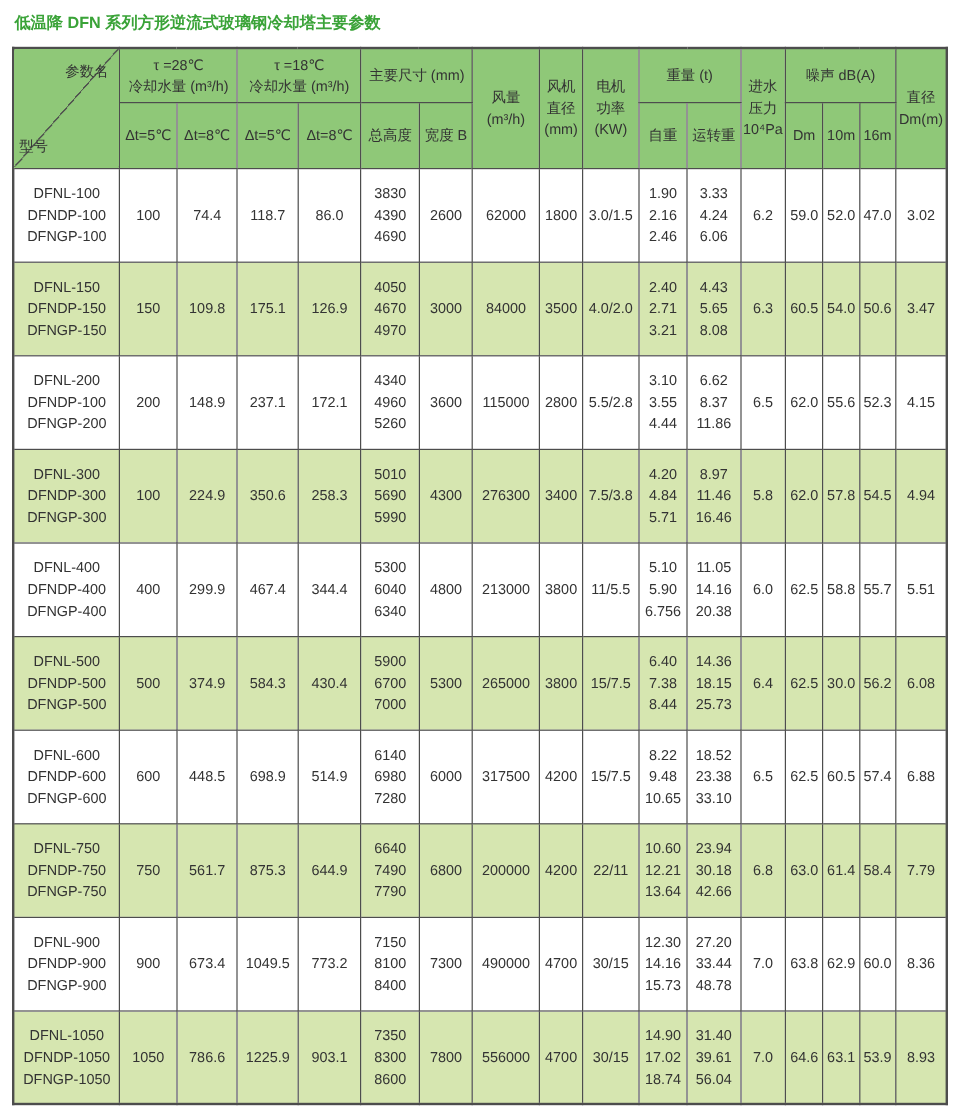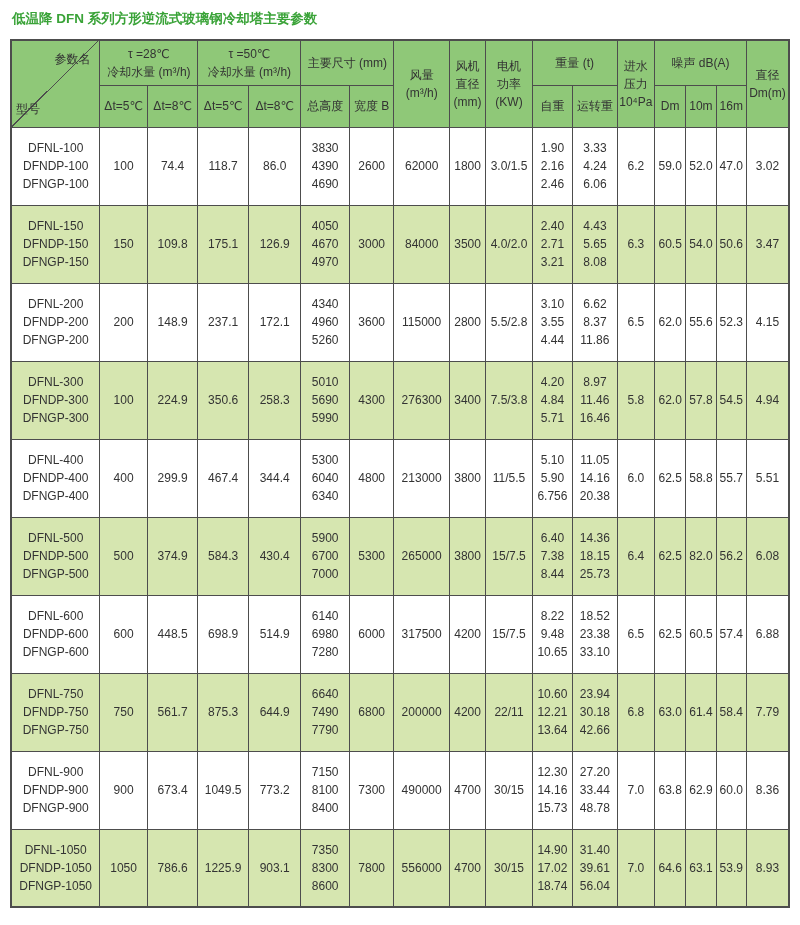--- a/index.html
+++ b/index.html
@@ -35,21 +35,21 @@
     border:1px solid var(--border);
     text-align:center;
     vertical-align:middle;
     padding:2px 1px;
     font-weight:normal;
     white-space:pre-line;
     line-height:1.5;
     overflow:hidden;
   }
   thead th{ background:var(--header-bg); height:45px; }
-  thead tr.sub th{ height:42px; }
+  thead tr.sub th{ height:55px; }
   tbody td{ height:78px; background:#ffffff; }
   tbody tr.green td{ background:var(--row-green-bg); }
   th.corner{
     position:relative;
     background-color:var(--header-bg);
     background-image:linear-gradient(to bottom right,
       transparent calc(50% - 1px),
       var(--border) calc(50% - 1px),
       var(--border) calc(50% + 0px),
       transparent calc(50% + 0px));
@@ -84,21 +84,21 @@
         <col style="width:42px">
     </colgroup>
     <thead>
       <tr>
         <th class="corner" rowspan="2">
           <span class="corner-top">参数名</span>
           <span class="corner-bottom">型号</span>
         </th>
         <th colspan="2">τ =28℃
 冷却水量 (m³/h)</th>
-        <th colspan="2">τ =50℃
+        <th colspan="2">τ =18℃
 冷却水量 (m³/h)</th>
         <th colspan="2">主要尺寸 (mm)</th>
         <th rowspan="2">风量
 (m³/h)</th>
         <th rowspan="2">风机
 直径
 (mm)</th>
         <th rowspan="2">电机
 功率
 (KW)</th>
@@ -174,21 +174,21 @@
 5.65
 8.08</td>
           <td>6.3</td>
           <td>60.5</td>
           <td>54.0</td>
           <td>50.6</td>
           <td>3.47</td>
         </tr>
         <tr>
           <td>DFNL-200
-DFNDP-200
+DFNDP-100
 DFNGP-200</td>
           <td>200</td>
           <td>148.9</td>
           <td>237.1</td>
           <td>172.1</td>
           <td>4340
 4960
 5260</td>
           <td>3600</td>
           <td>115000</td>
@@ -276,21 +276,21 @@
           <td>3800</td>
           <td>15/7.5</td>
           <td>6.40
 7.38
 8.44</td>
           <td>14.36
 18.15
 25.73</td>
           <td>6.4</td>
           <td>62.5</td>
-          <td>82.0</td>
+          <td>30.0</td>
           <td>56.2</td>
           <td>6.08</td>
         </tr>
         <tr>
           <td>DFNL-600
 DFNDP-600
 DFNGP-600</td>
           <td>600</td>
           <td>448.5</td>
           <td>698.9</td>

